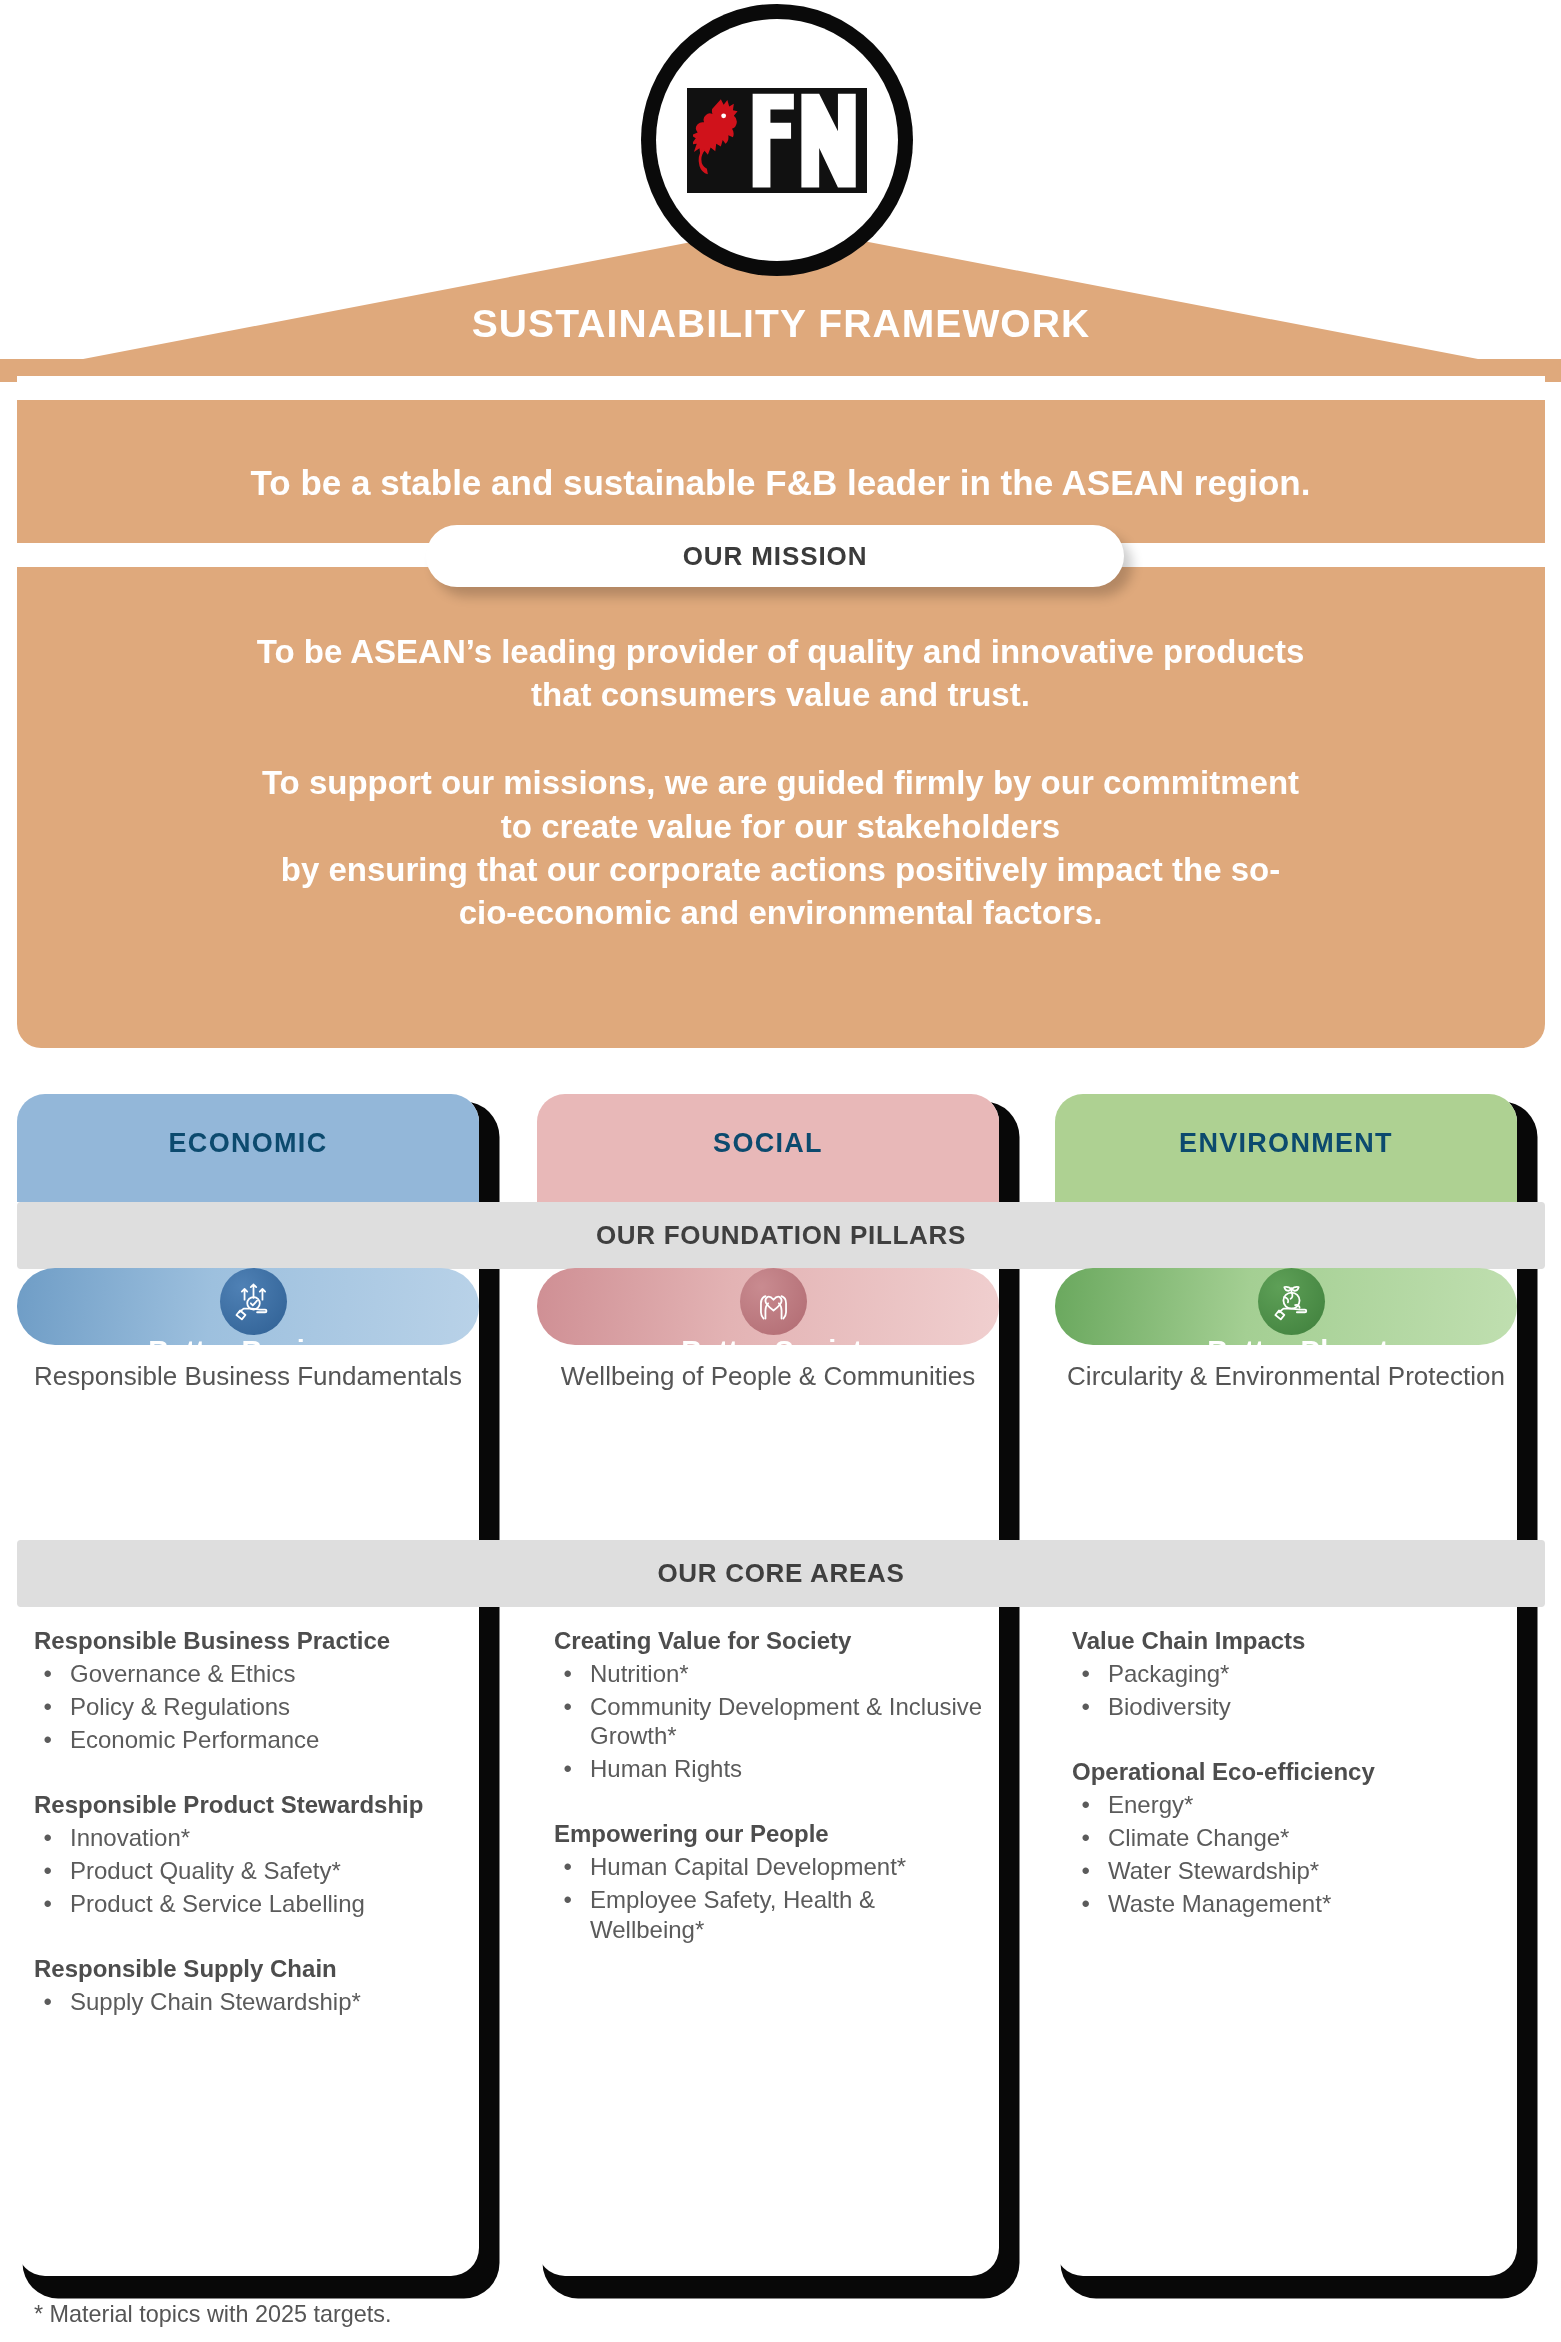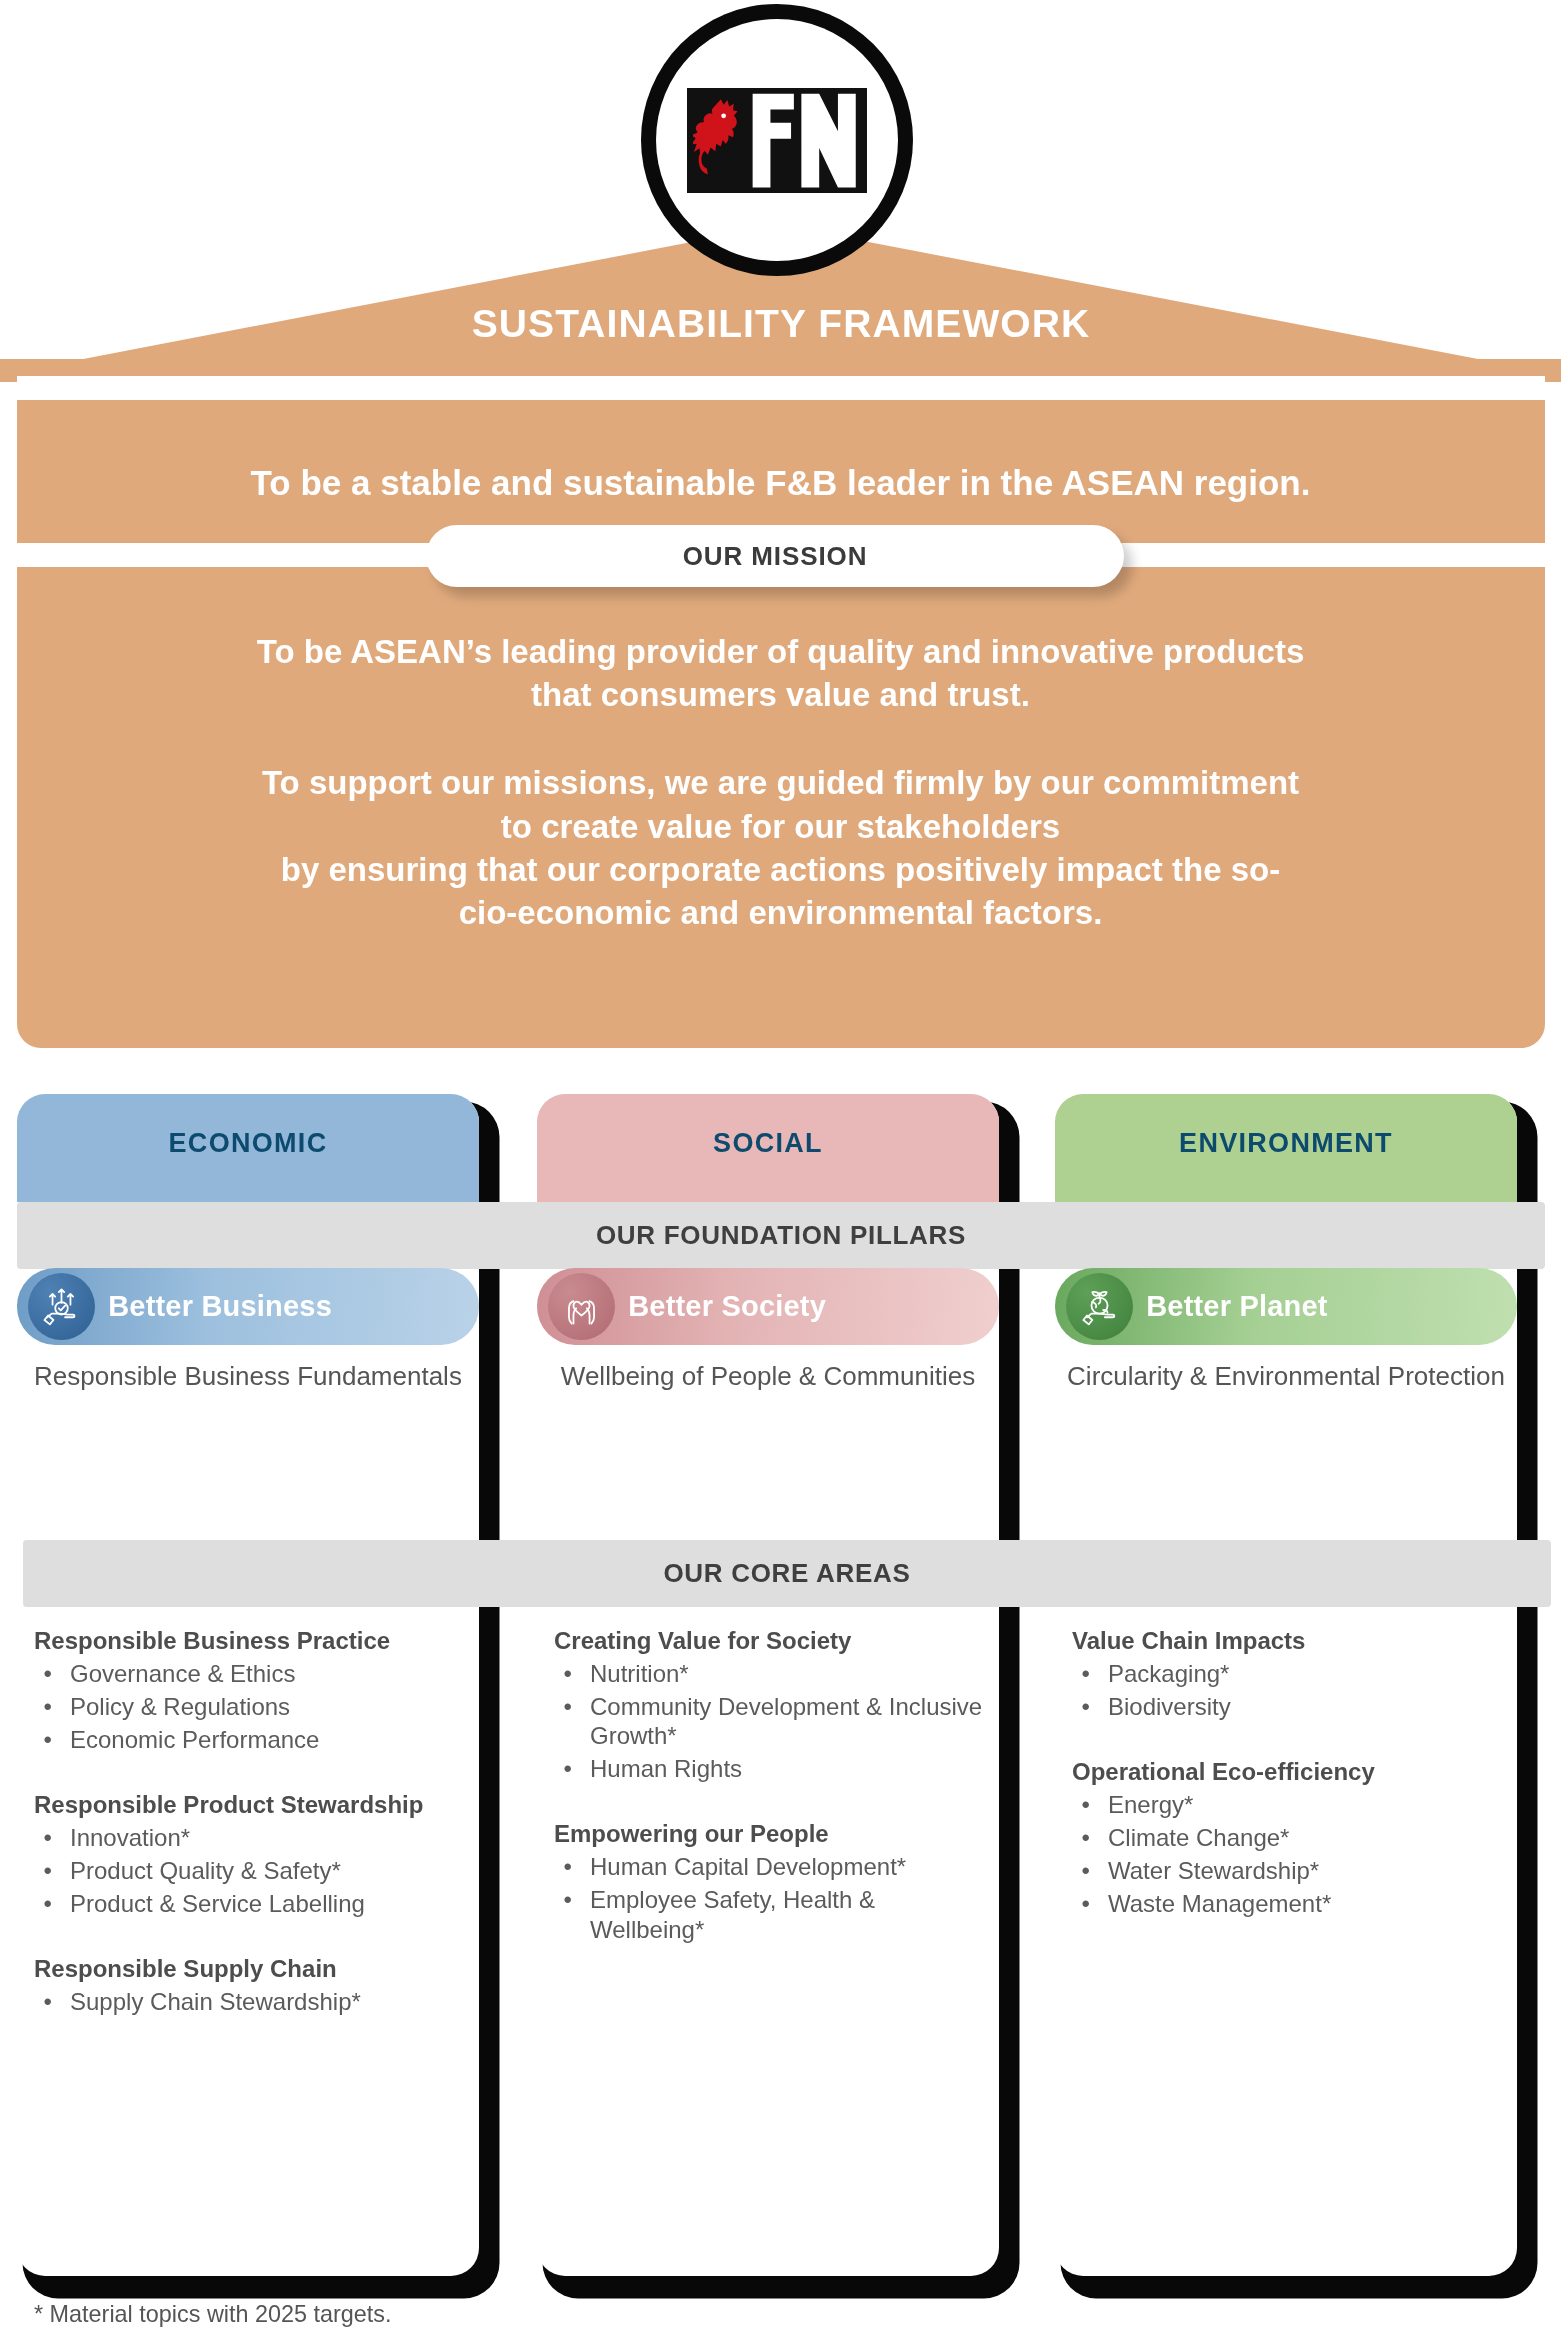--- a/index.html
+++ b/index.html
@@ -205,33 +205,34 @@
     align-items: center;
     justify-content: center;
   }
   .band span {
     color: #3f3f3f;
     font-size: 26px;
     font-weight: 700;
     letter-spacing: 0.7px;
   }
   #band-foundation { top: 1202px; border-radius: 3.7px; }
-  #band-core { top: 1540px; border-radius: 3.7px; margin-left: 6px; }
+  #band-core { top: 1540px; border-radius: 3.7px; }
 
   
   .chip {
     position: absolute;
     top: 1268px;
     width: 462px;
     height: 77px;
     border-radius: 38px;
     z-index: 9;
     display: flex;
     align-items: center;
     padding-left: 11.2px;
+    flex-direction: column;
   }
   #chip-0 { left: 17px; background: linear-gradient(95deg, #6f9dc6 0%, #9dc0de 42%, #b9d2e8 100%); }
   #chip-1 { left: 537px; background: linear-gradient(95deg, #cf8f94 0%, #e3b3b4 42%, #f0cfcf 100%); }
   #chip-2 { left: 1055px; background: linear-gradient(95deg, #6aa85e 0%, #a4cf93 42%, #c0dfb0 100%); }
 
   .chip-badge {
     width: 67px; height: 67px;
     border-radius: 50%;
     flex: 0 0 67px;
     display: flex;

